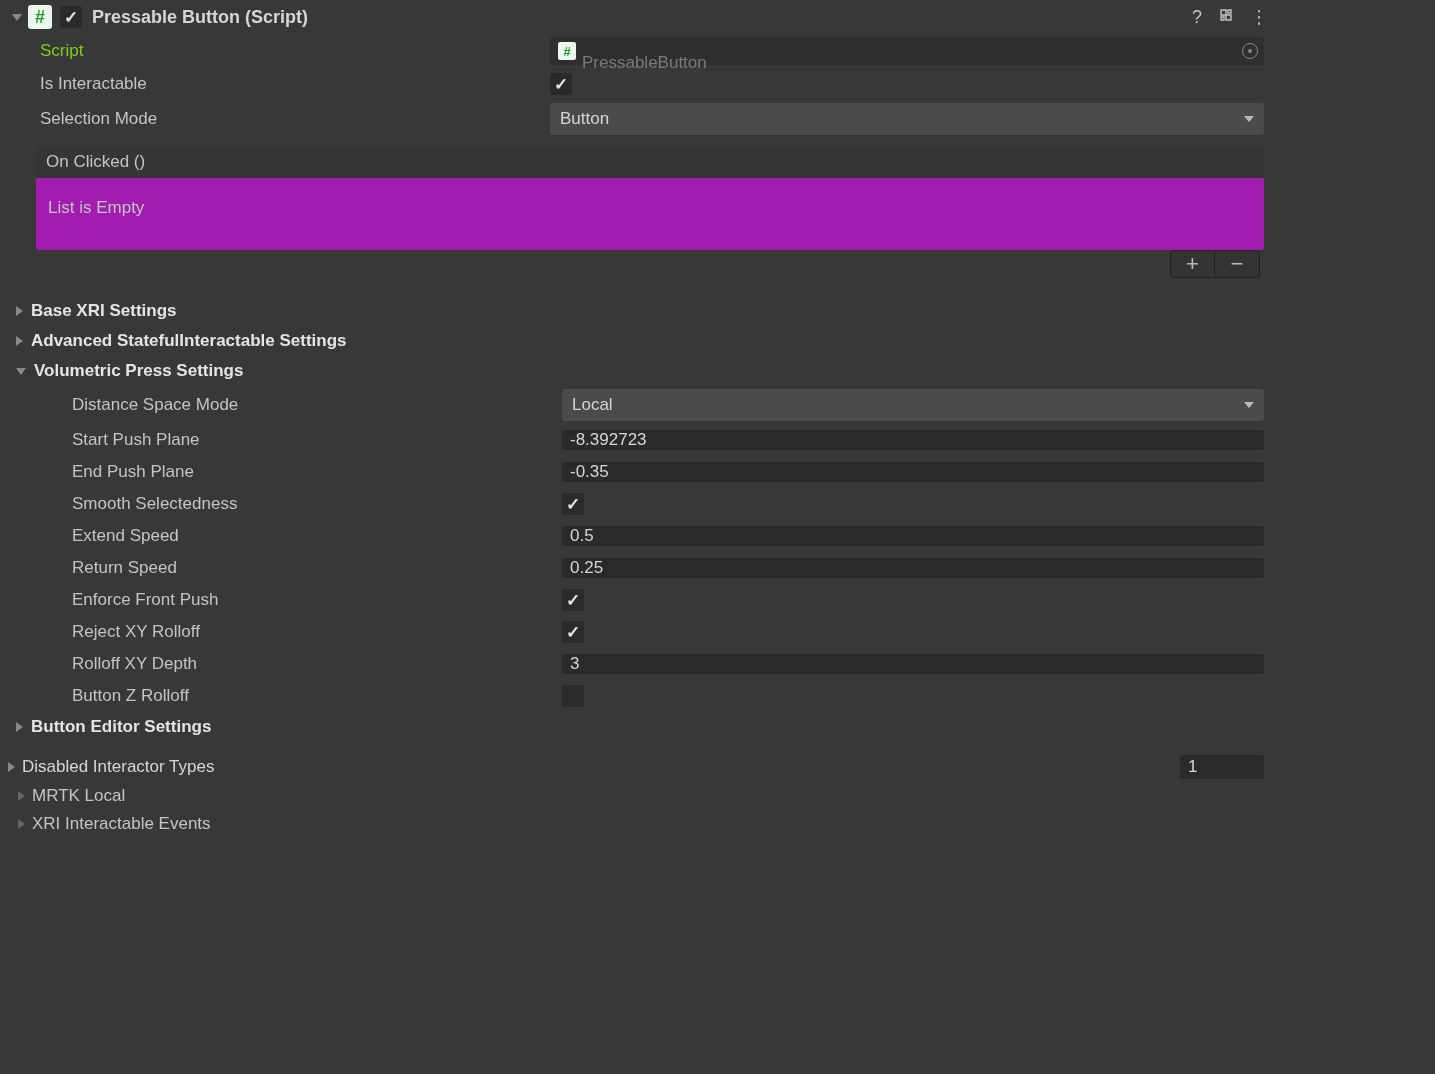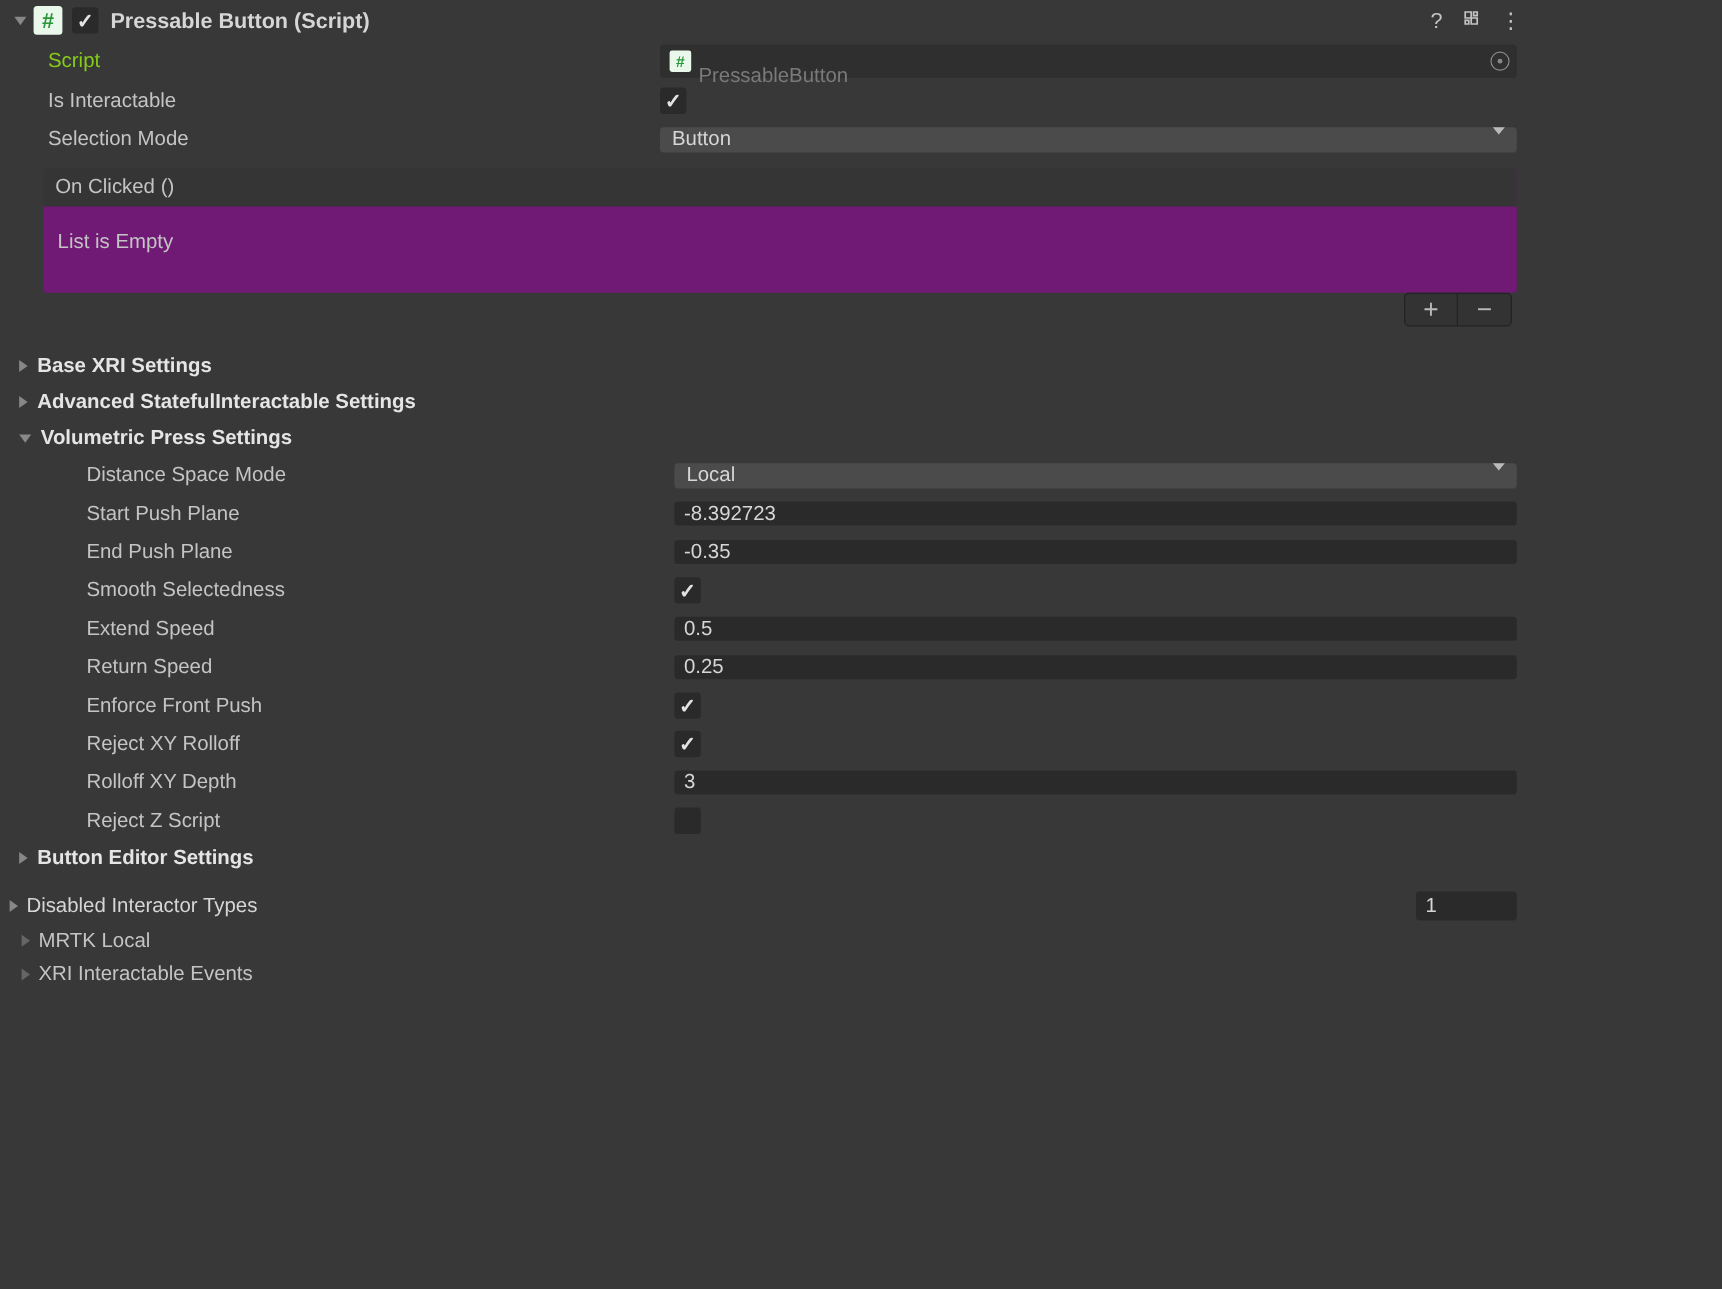--- a/index.html
+++ b/index.html
@@ -133,22 +133,23 @@
   .obj-picker::after {
     content: "";
     width: 4px; height: 4px;
     background: #888;
     border-radius: 50%;
   }
 
   .dropdown {
     background: #4B4B4B;
     border-radius: 3px;
-    height: 21px;
-    display: flex;
+    height: 32px;
+    display: flex;
+    align-items: center;
     padding: 0 10px;
     width: 100%;
     color: #D6D6D6;
     position: relative;
   }
   .dropdown::after {
     content: "";
     position: absolute;
     right: 10px;
     width: 0; height: 0;
@@ -163,21 +164,21 @@
     height: 20px;
     display: flex;
     align-items: flex-end;
     padding: 0 8px;
     width: 100%;
     color: #D6D6D6;
   }
 
   .event-container {
     margin: 8px 12px 0 36px;
-    background: #701a75;
+    background: #a21caf;
     border-radius: 3px;
   }
   .event-header {
     background: #353535;
     padding: 6px 10px;
     border-top-left-radius: 3px;
     border-top-right-radius: 3px;
   }
   .event-body {
     padding: 20px 12px 32px 12px;
@@ -379,21 +380,21 @@
 </div>
 <div class="row indent2">
   <span class="label" style="width:490px">Rolloff XY Depth</span>
   <div class="value">
       <div class="text-input">
         <span>3</span>
       </div>
     </div>
 </div>
 <div class="row indent2">
-  <span class="label" style="width:490px">Reject Z Script</span>
+  <span class="label" style="width:490px">Button Z Rolloff</span>
   <div class="value">
       <span class="checkbox"></span>
     </div>
 </div>
 
 <div class="section">
   <span class="foldout closed"></span>
   <span>Button Editor Settings</span>
 </div>
 

